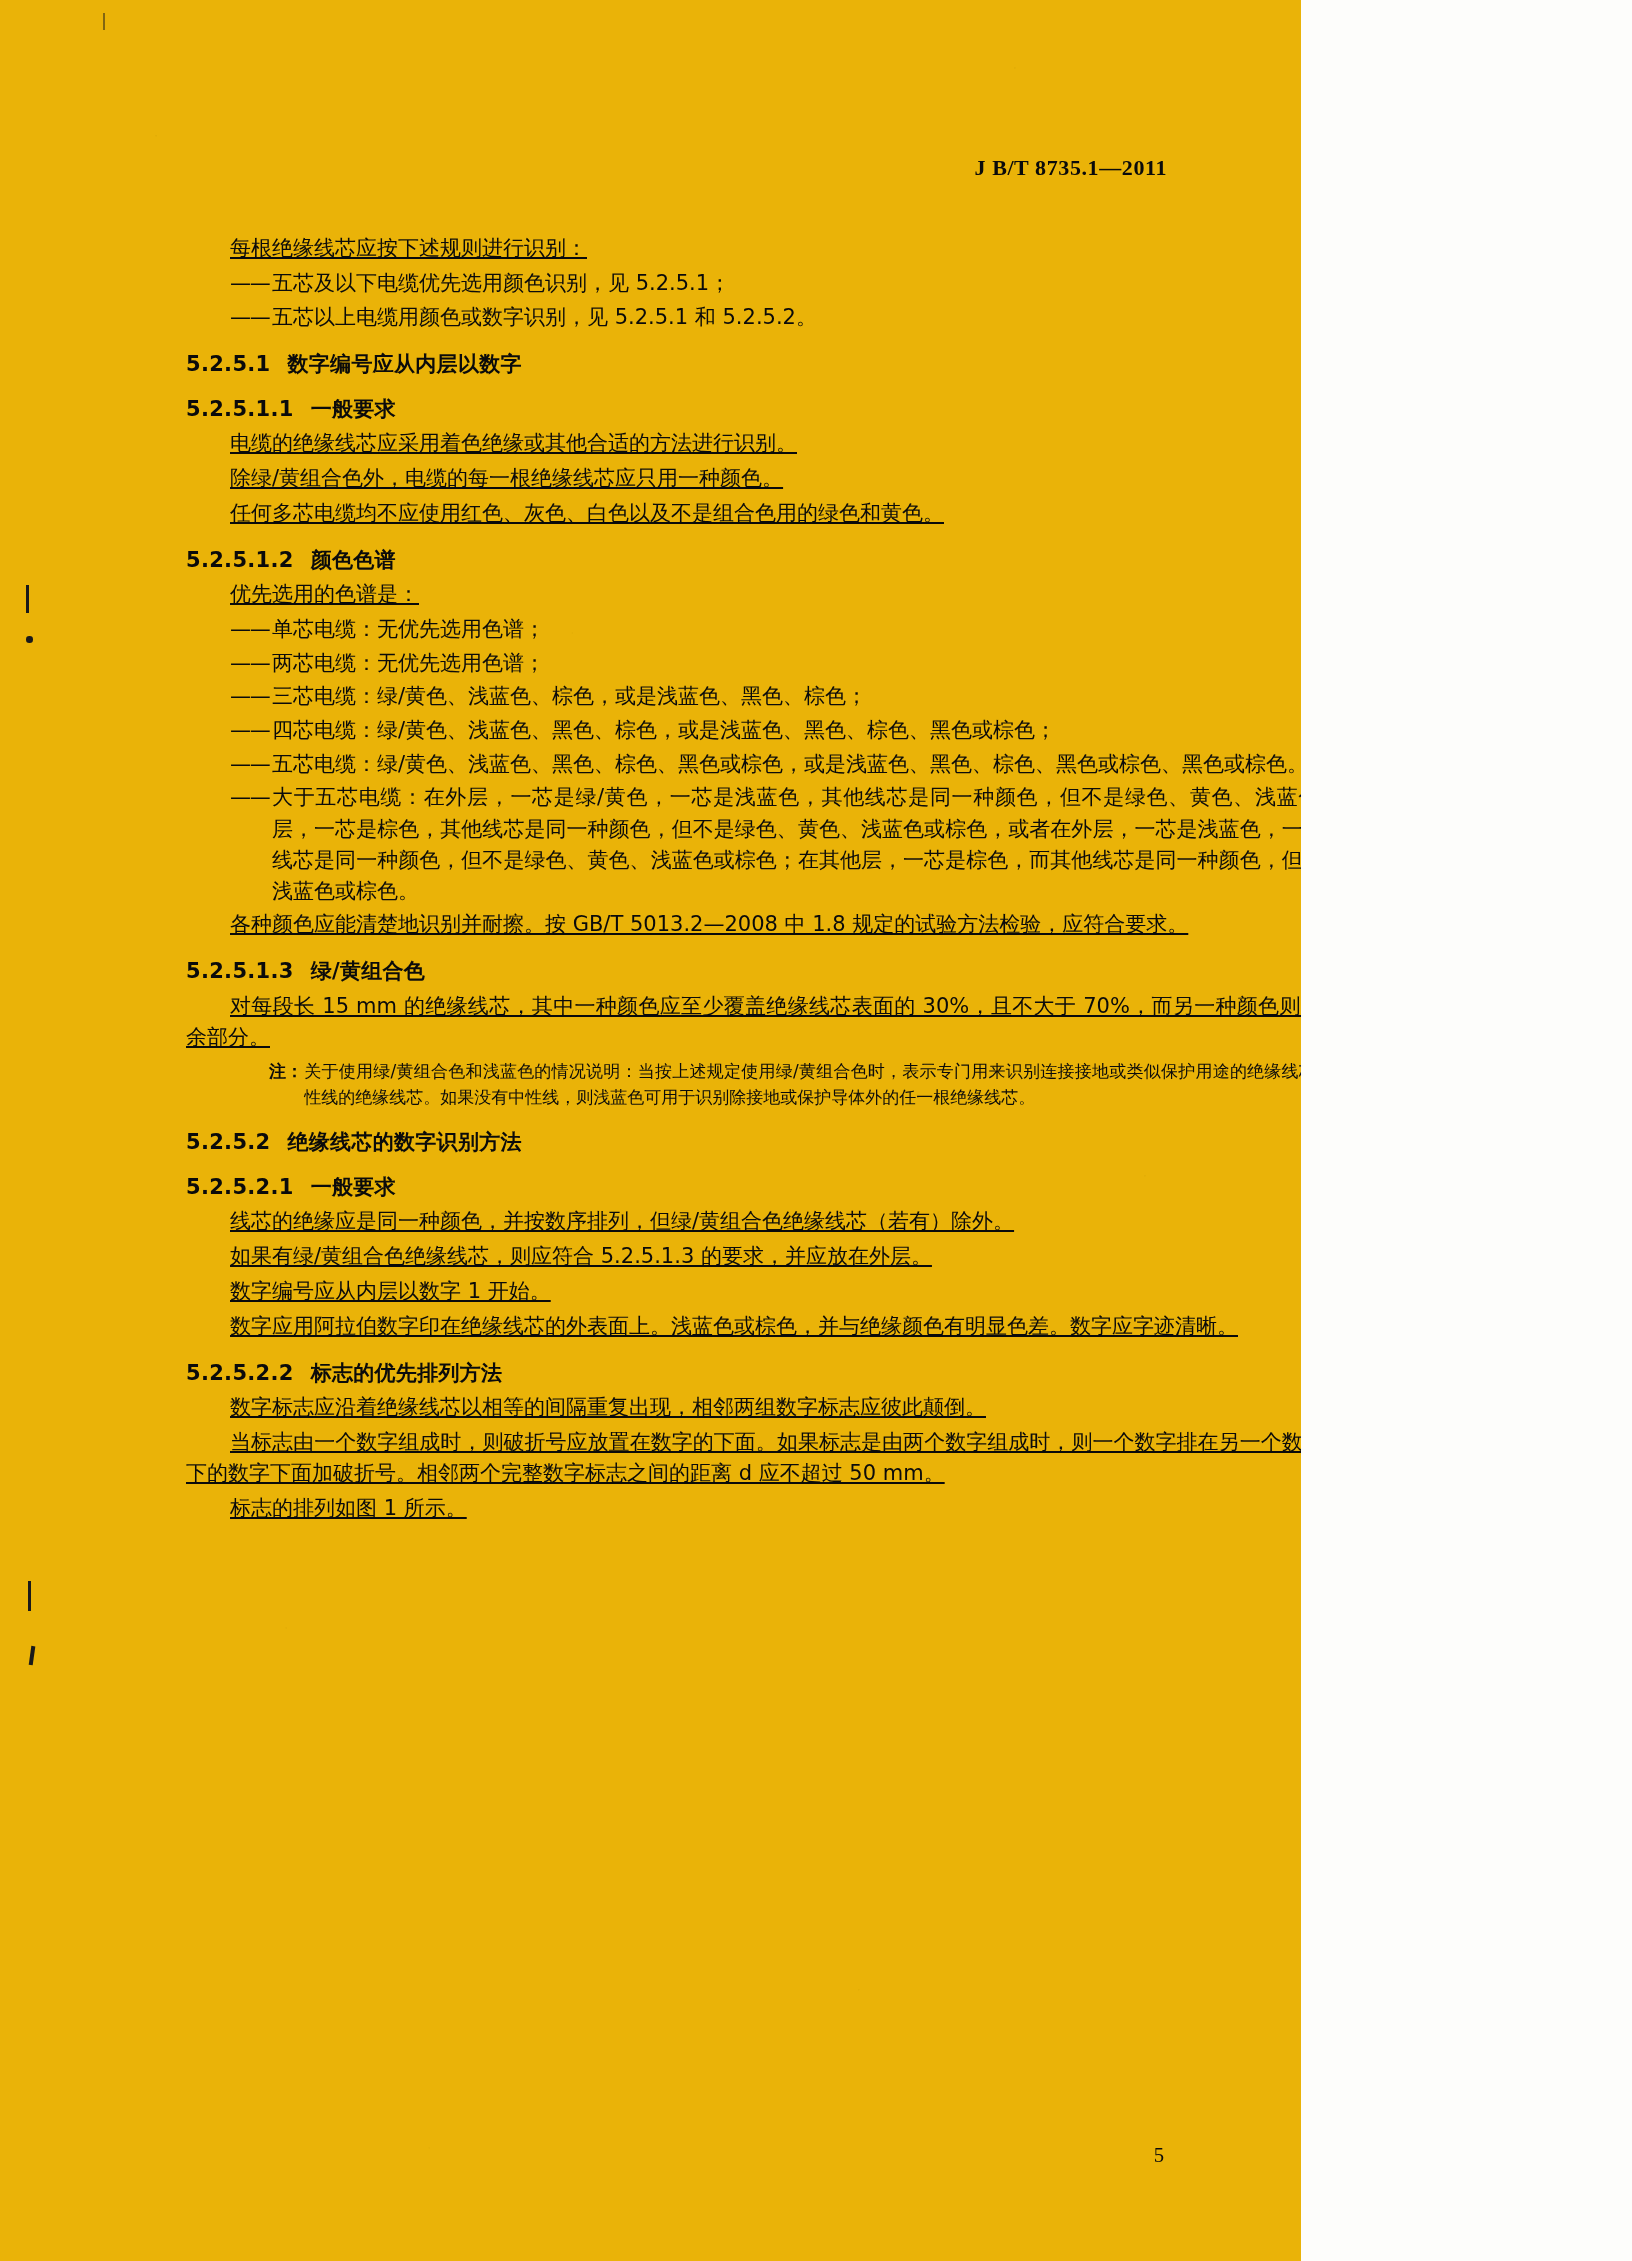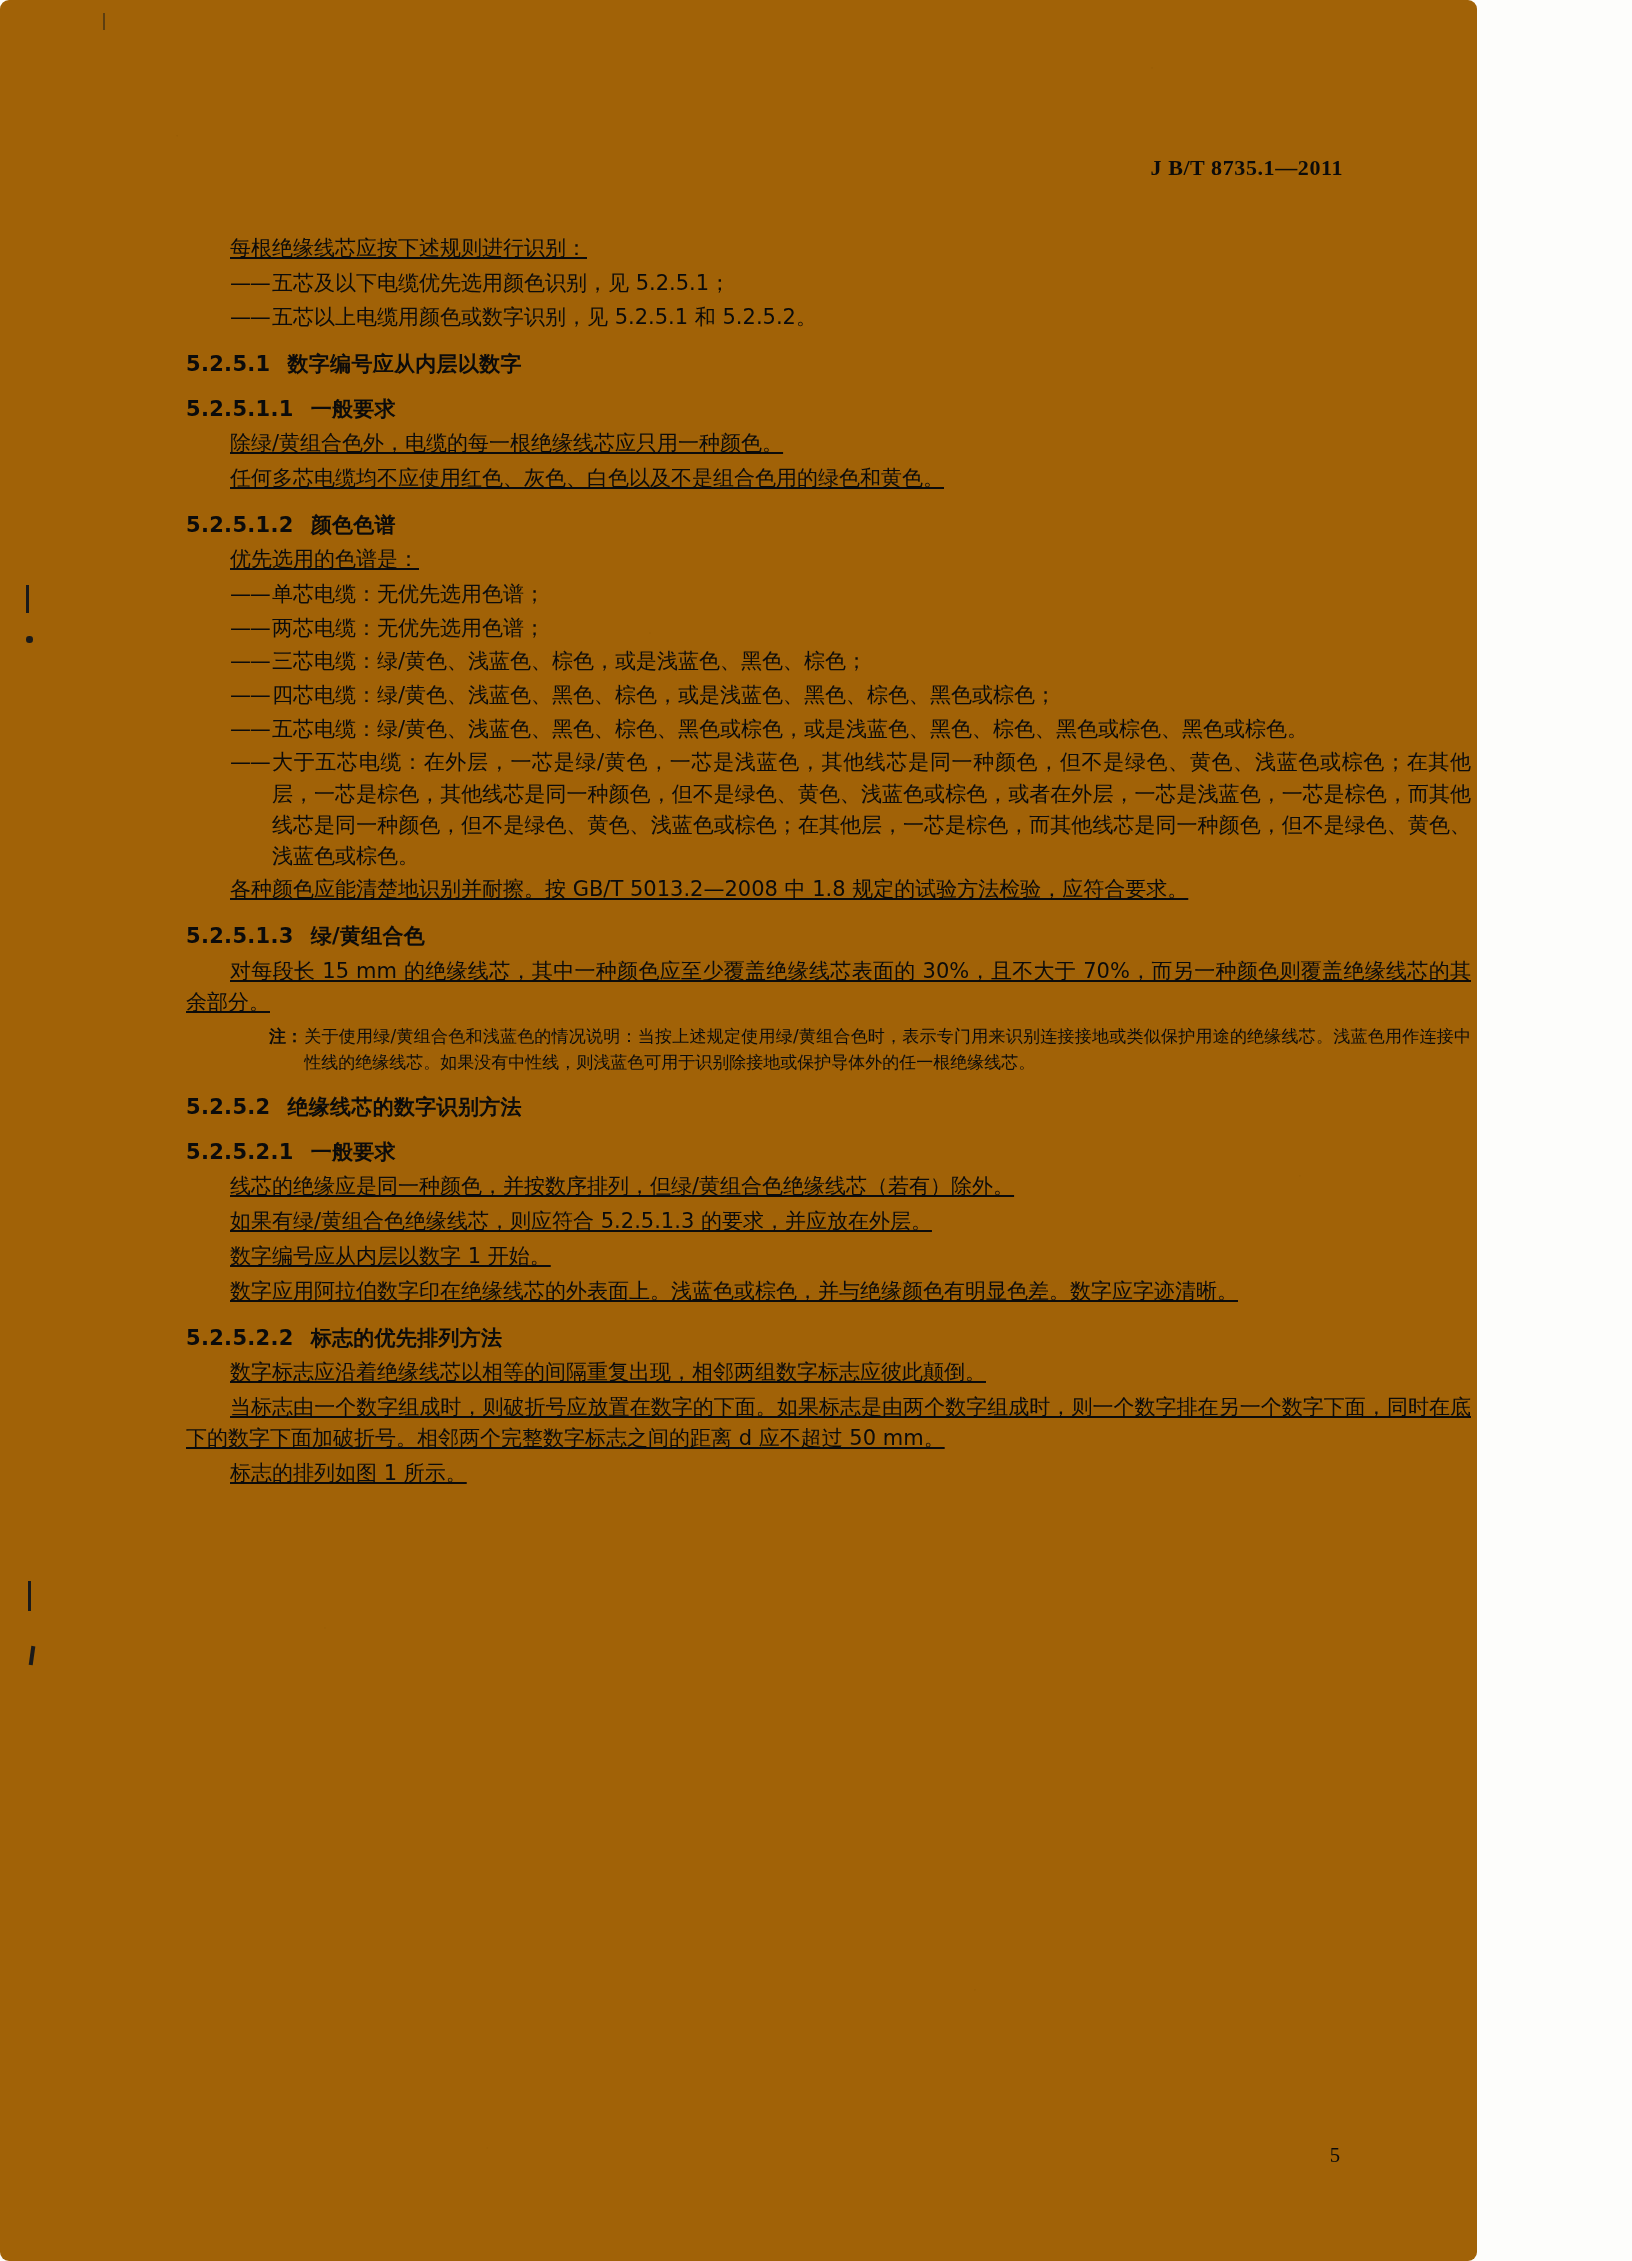--- a/index.html
+++ b/index.html
@@ -2,27 +2,26 @@
 <html style="font-size:10.3px"><head>
 <meta charset="utf-8">
 <style>
   html, body {
     margin: 0;
     padding: 0;
     background: #fdfdfb;
   }
   .page {
     position: relative;
-    width: 1477px;
+    width: 1301px;
     height: 2261px;
-    background: #a16207;
+    background: #eab308;
     font-family: "DejaVu Sans", "Liberation Sans", sans-serif;
     color: #0b0b0b;
     overflow: hidden;
-    border-radius: 9px;
   }
   
   .page::before {
     content: "";
     position: absolute;
     inset: 0;
     pointer-events: none;
     background:
       radial-gradient(circle at 12% 6%, rgba(0,0,0,0.035) 0 0.6px, transparent 1.3px),
       radial-gradient(circle at 78% 3%, rgba(0,0,0,0.03) 0 0.6px, transparent 1.3px),
@@ -143,20 +142,21 @@
       <span class="txt">五芯以上电缆用颜色或数字识别，见 5.2.5.1 和 5.2.5.2。</span>
     </div>
 
     <div class="h-num">
       <span>5.2.5.1</span><span class="lbl">数字编号应从内层以数字</span>
     </div>
 
     <div class="h-num">
       <span>5.2.5.1.1</span><span class="lbl">一般要求</span>
     </div>
+    <p class="indent">电缆的绝缘线芯应采用着色绝缘或其他合适的方法进行识别。</p>
     <p class="indent">除绿/黄组合色外，电缆的每一根绝缘线芯应只用一种颜色。</p>
     <p class="indent">任何多芯电缆均不应使用红色、灰色、白色以及不是组合色用的绿色和黄色。</p>
 
     <div class="h-num">
       <span>5.2.5.1.2</span><span class="lbl">颜色色谱</span>
     </div>
     <p class="indent">优先选用的色谱是：</p>
     <div class="dash-item">
       <span class="dash">——</span>
       <span class="txt">单芯电缆：无优先选用色谱；</span>

